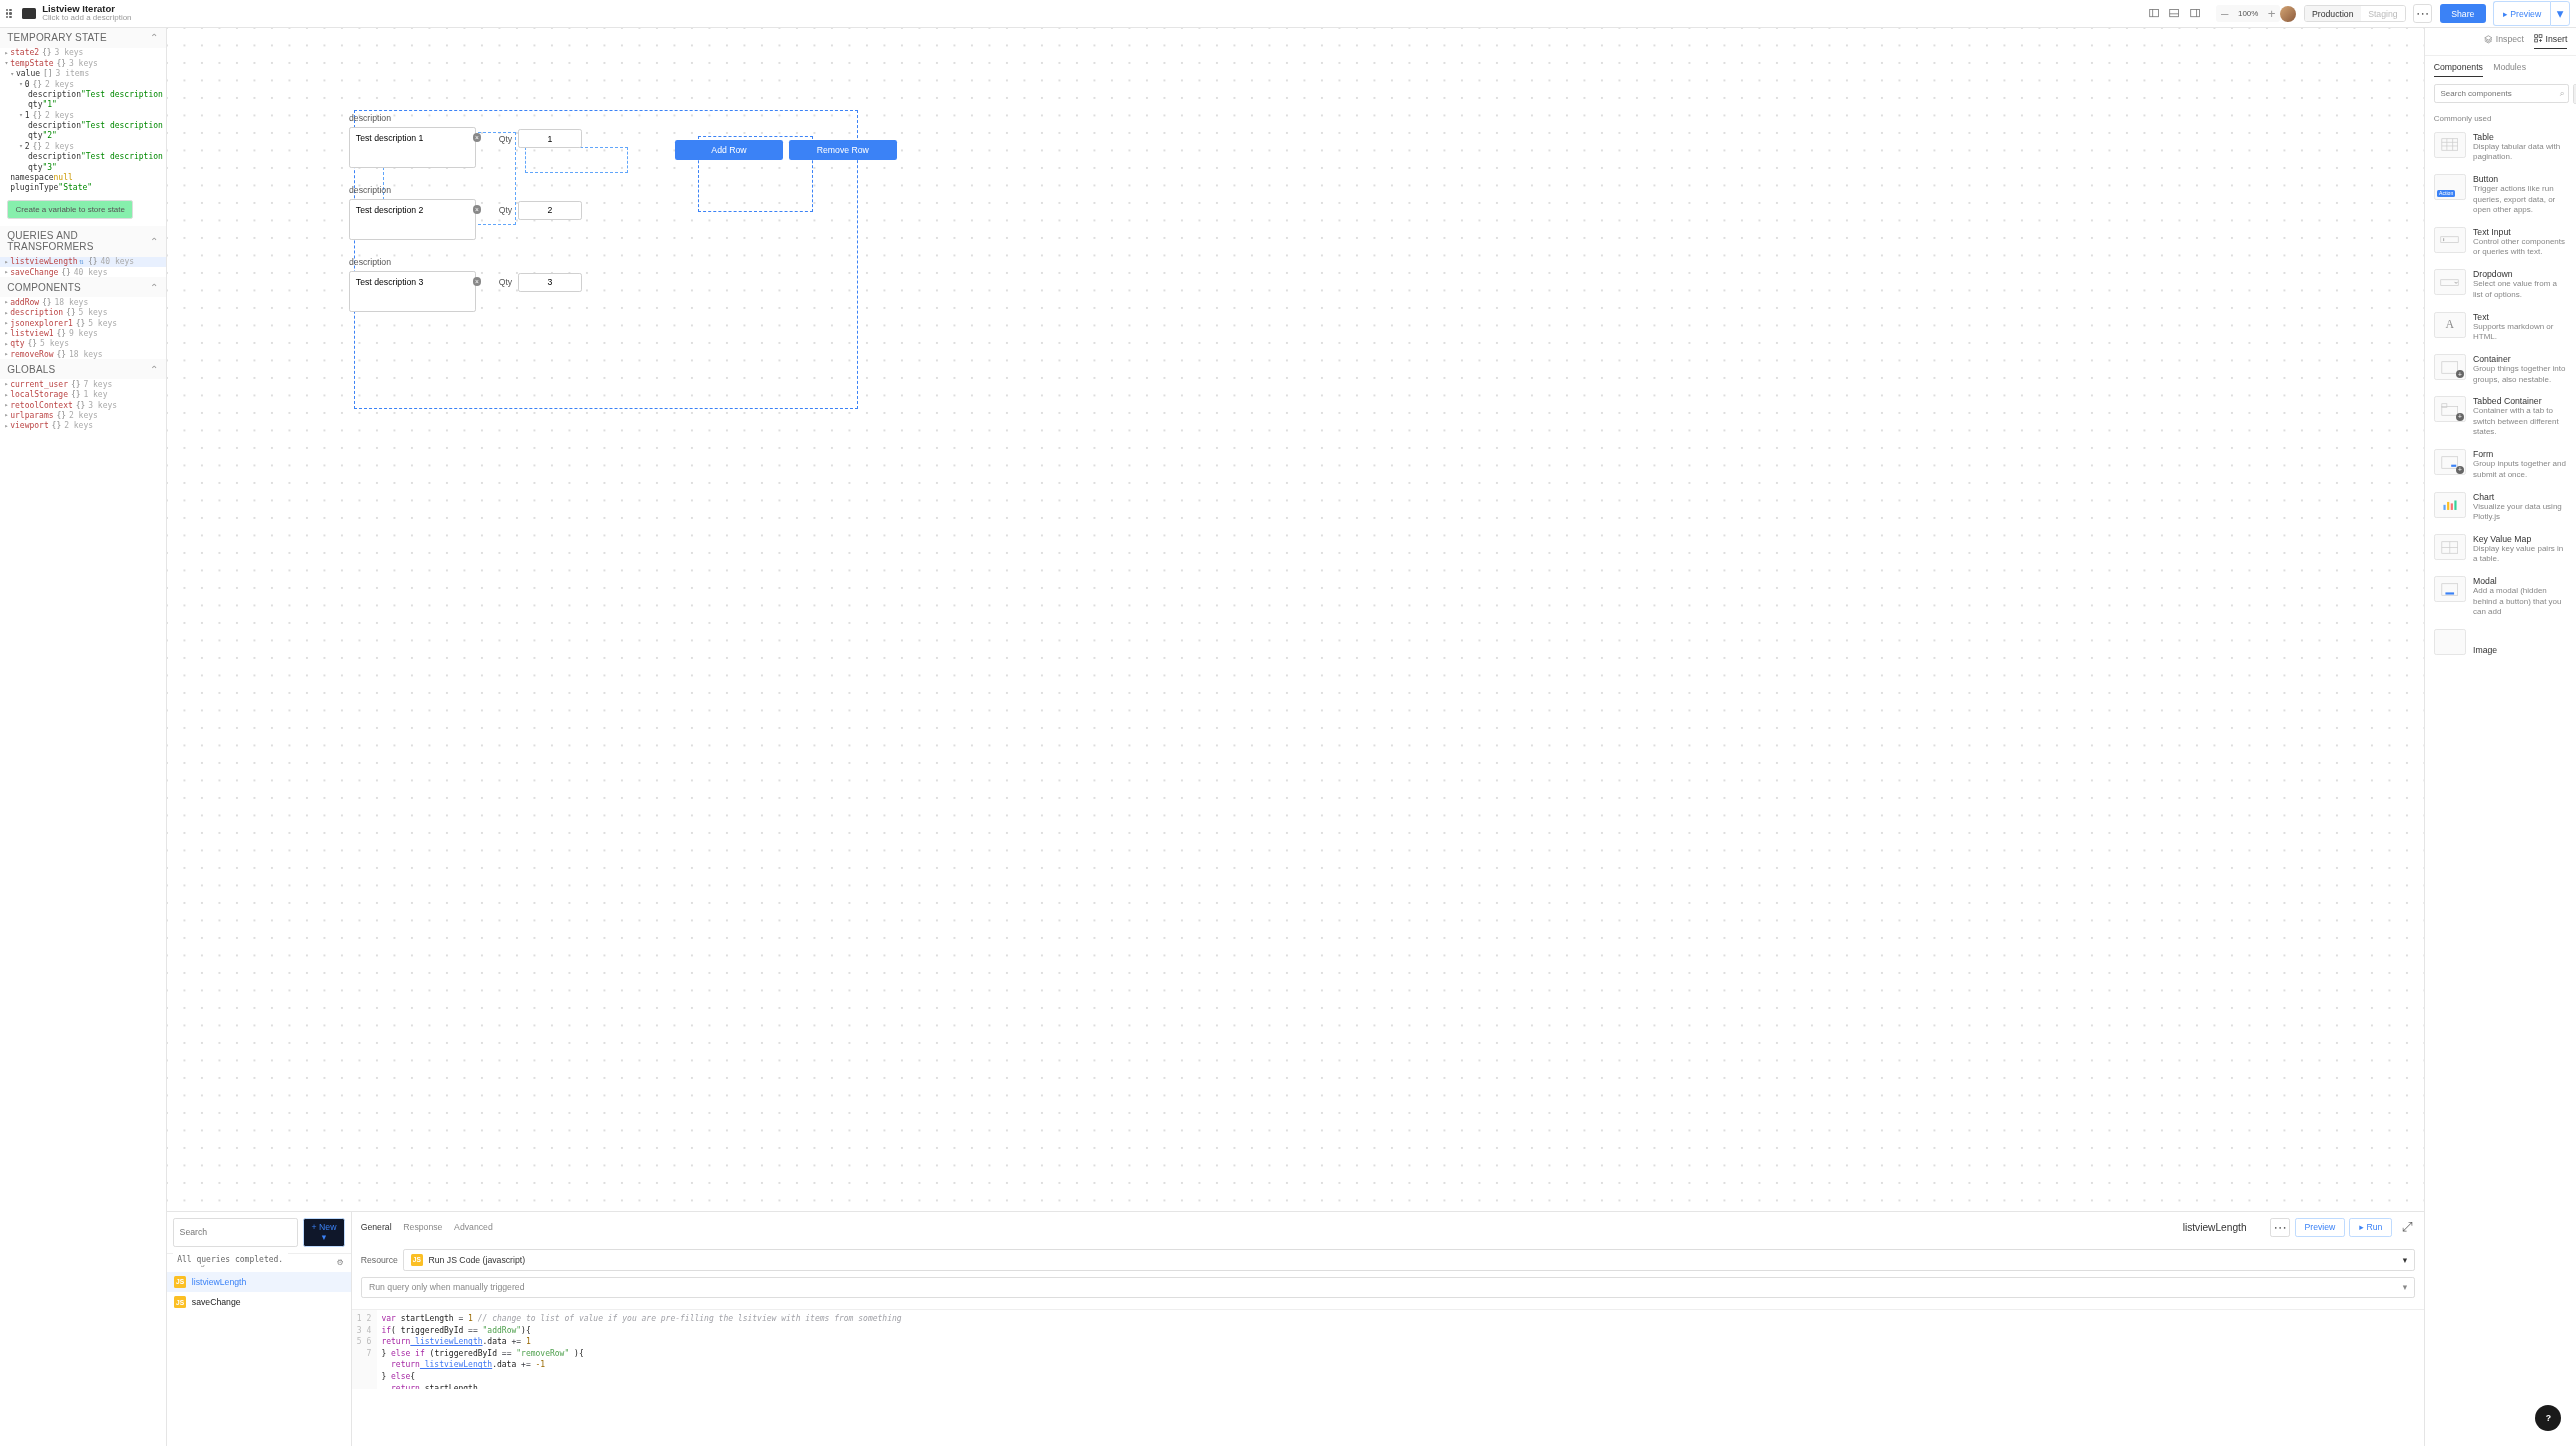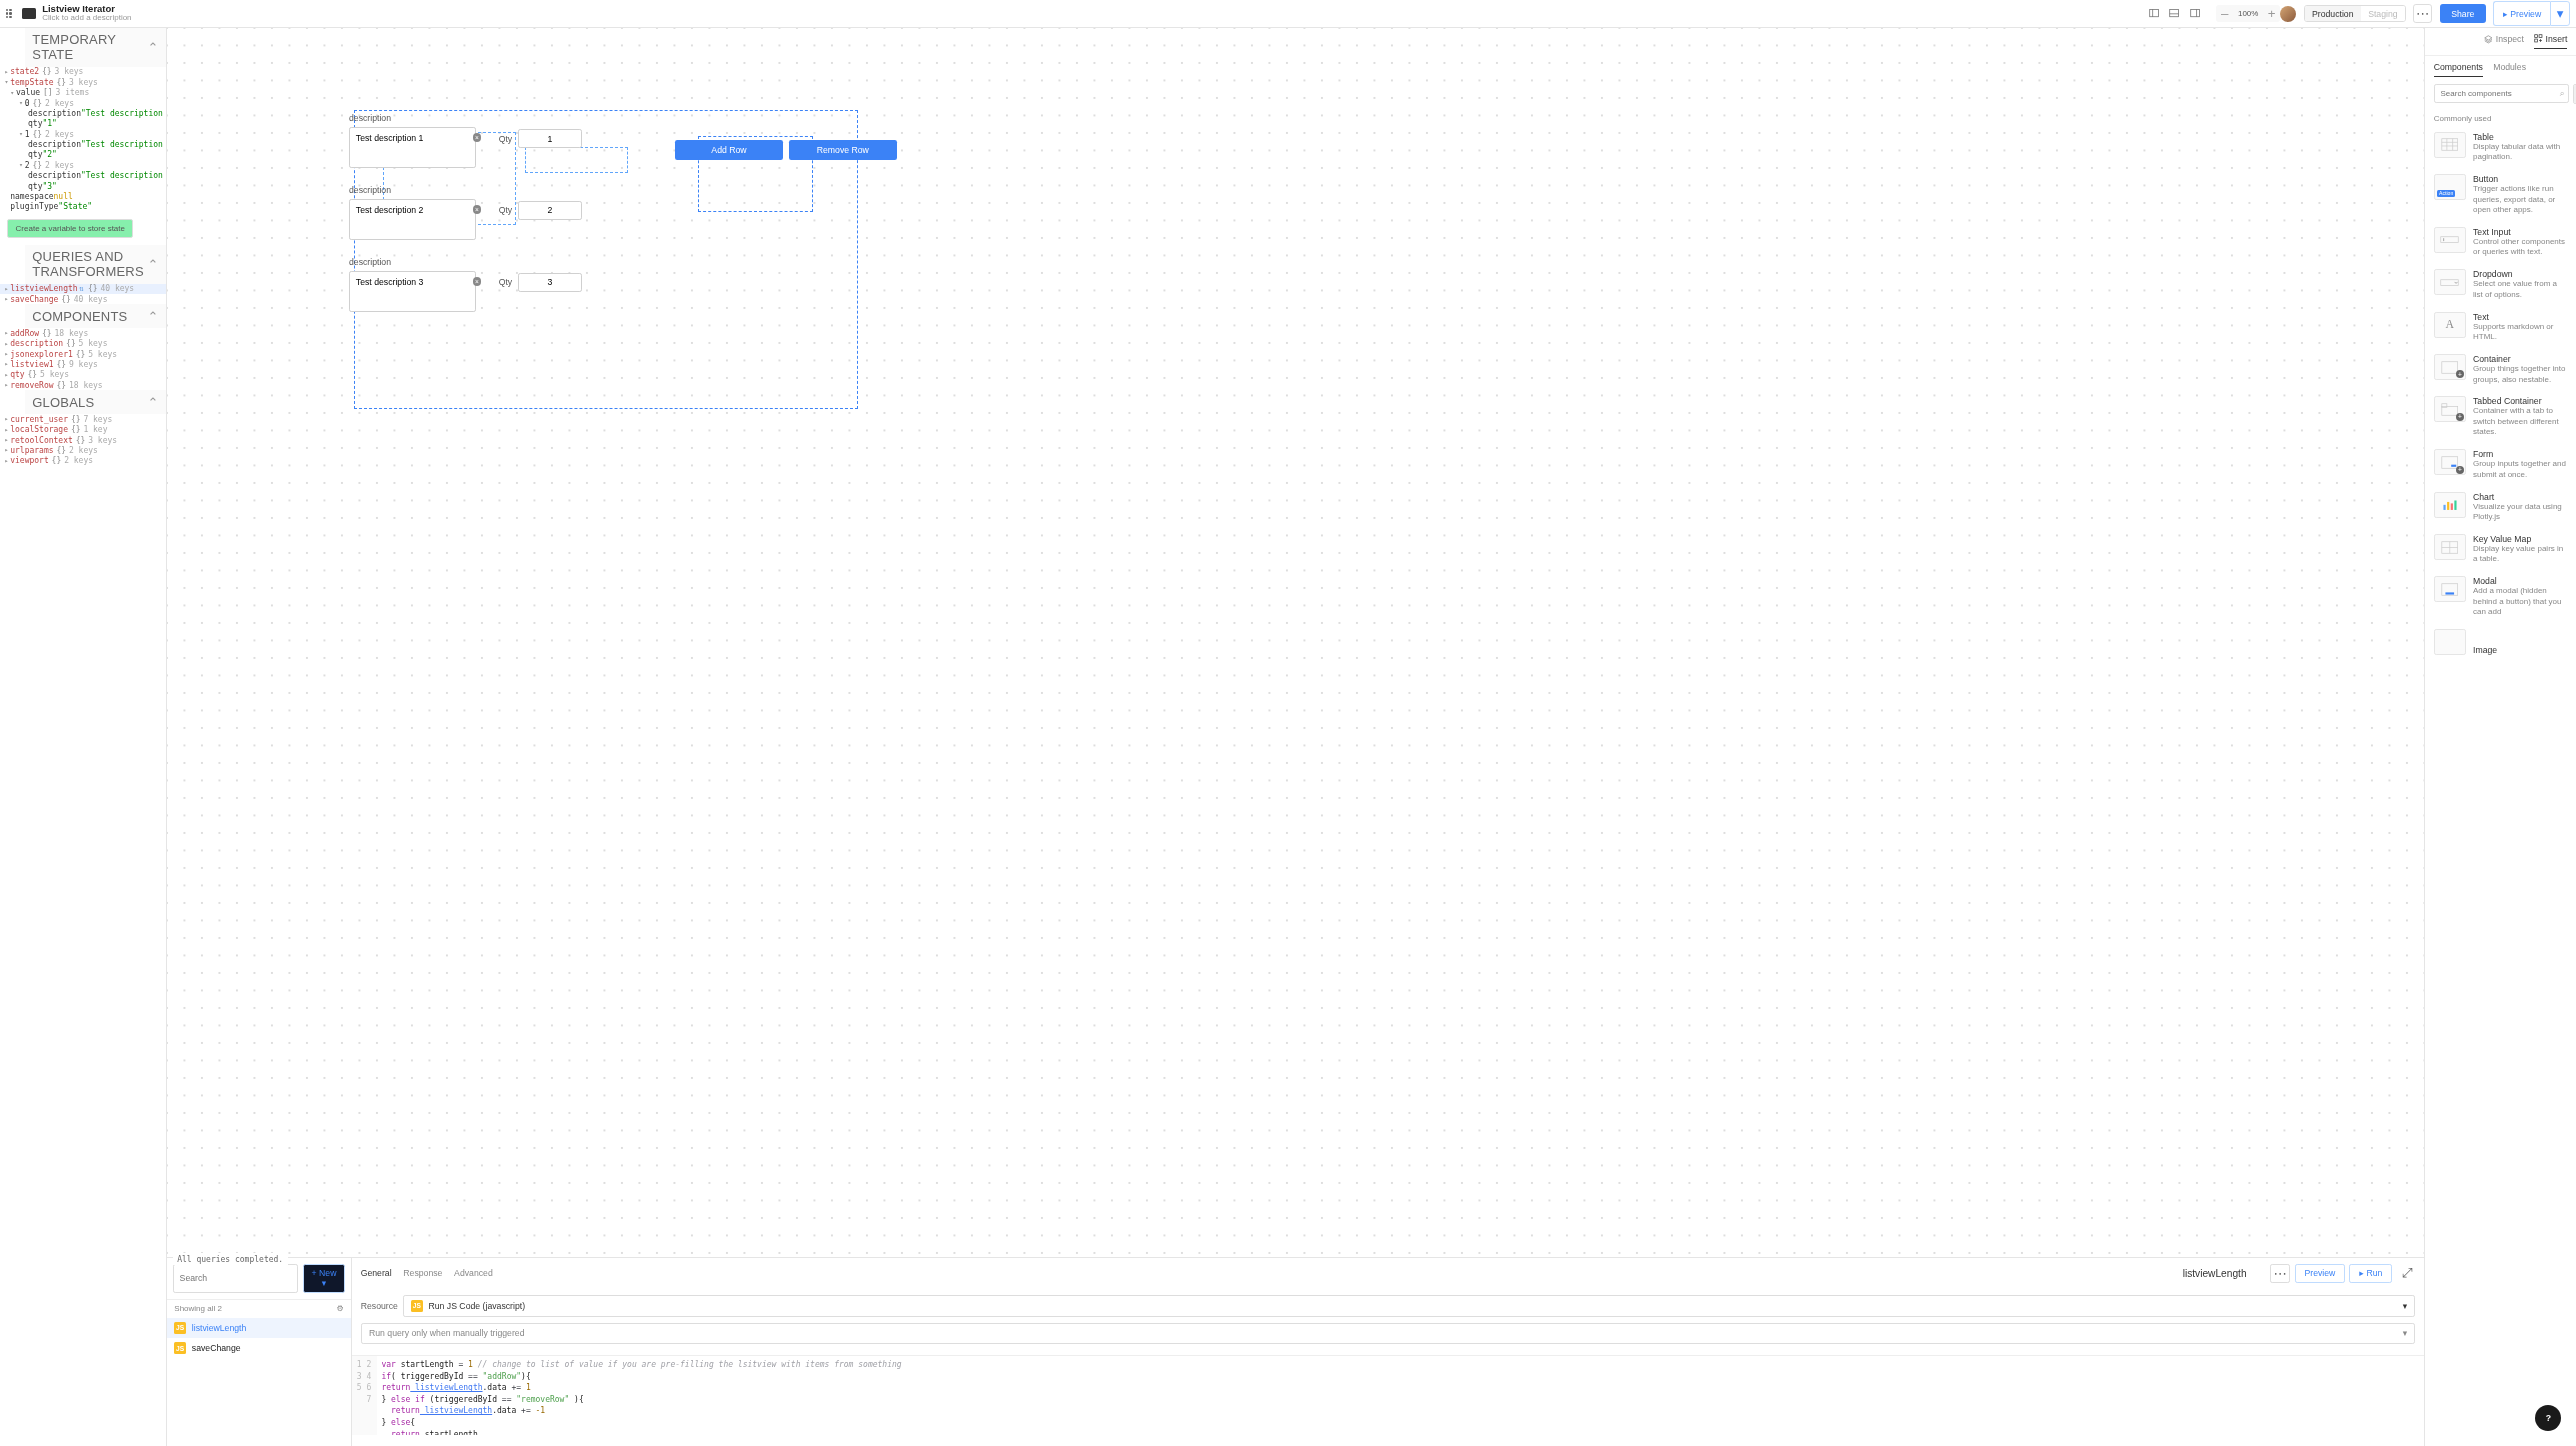--- a/index.html
+++ b/index.html
@@ -33,21 +33,21 @@
 .btn-group { display: flex; }
 
 
 .main { display: flex; height: calc(100vh - 28px); }
 .left-panel { width: 167px; border-right: 0.7px solid #e5e5e5; overflow-y: auto; background: #fff; }
 .canvas-area { flex: 1; display: flex; flex-direction: column; background: #fff; position: relative; }
 .right-panel { width: 152px; border-left: 0.7px solid #e5e5e5; background: #fff; display: flex; flex-direction: column; }
 
 
 .section { font-family: 'Menlo','Monaco','Consolas',monospace; font-size: 8px; }
-.section-hdr { display: flex; align-items: center; padding: 4.4px 7.3px; color: #666; font-family: -apple-system,sans-serif; font-size: 13px; font-weight: 500; letter-spacing: 0.2px; background: #fafafa; margin-left: 25px; }
+.section-hdr { display: flex; align-items: center; padding: 4.4px 7.3px; color: #666; font-family: -apple-system,sans-serif; font-size: 10px; font-weight: 500; letter-spacing: 0.2px; background: #fafafa; }
 .section-hdr .chev { margin-left: auto; color: #999; }
 .tree-node { display: flex; align-items: center; padding: 0.7px 4.4px; white-space: nowrap; }
 .tree-node.selected { background: #e8f0fe; }
 .tree-caret { width: 5.8px; color: #999; font-size: 6.6px; flex-shrink: 0; }
 .tree-key { color: #b44; }
 .tree-key.builtin { color: #333; }
 .tree-brace { color: #888; margin: 0 2.9px; }
 .tree-meta { color: #aaa; }
 .tree-str { color: #080; }
 .tree-null { color: #c90; }
@@ -72,21 +72,21 @@
 .row-actions { position: absolute; left: 508px; top: 112px; display: flex; gap: 5.8px; }
 .action-btn { width: 108px; height: 20.4px; background: #3b82f6; color: #fff; border: none; border-radius: 2.2px; font-size: 8.7px; font-weight: 400; cursor: pointer; }
 .sel-outline { position: absolute; border: 0.7px dashed #3b82f6; pointer-events: none; }
 .sel-out-main { left: 187px; top: 82px; width: 504px; height: 299px; }
 .sel-out-row { left: 216px; top: 104px; width: 133px; height: 93px; border-color:#60a5fa; }
 .sel-out-qty { left: 358px; top: 119px; width: 103px; height: 25.5px; border-color:#60a5fa; }
 .sel-out-act { left: 531px; top: 108px; width: 115px; height: 76px; border-color:#3b82f6; }
 
 
 .queries-status { position: absolute; bottom: 181px; left: 5.8px; font-family: monospace; color: #666; font-size: 8px; background: #fff; padding: 1.5px 4.4px; }
-.queries-panel { height: 189px; border-top: 0.7px solid #e5e5e5; display: flex; }
+.queries-panel { height: 235px; border-top: 0.7px solid #e5e5e5; display: flex; }
 .queries-left { width: 185px; border-right: 0.7px solid #e5e5e5; display: flex; flex-direction: column; }
 .q-search-row { display: flex; gap: 4.4px; padding: 5.8px; border-bottom: 0.7px solid #eee; }
 .q-search { flex: 1; border: 0.7px solid #ddd; border-radius: 2.2px; padding: 3.6px 5.8px; font-size: 8.7px; }
 .q-new-btn { border: 0.7px solid #bfdbfe; color: #3b82f6; background: #0f172a; border-radius: 2.2px; padding: 3.6px 7.3px; font-size: 8.7px; cursor: pointer; }
 .q-filter-row { display: flex; align-items: center; padding: 4.4px 7.3px; color: #888; font-size: 8px; }
 .q-filter-row .filter-icon { margin-left: auto; }
 .q-item { display: flex; align-items: center; gap: 5.8px; padding: 4.4px 7.3px; cursor: pointer; font-size: 8.7px; }
 .q-item.selected { background: #eef4fe; color: #3b82f6; }
 .q-badge { width: 11.7px; height: 11.7px; background: #fbbf24; border-radius: 1.5px; font-size: 6.6px; color: #fff; display: flex; align-items: center; justify-content: center; font-weight: bold; }
 

